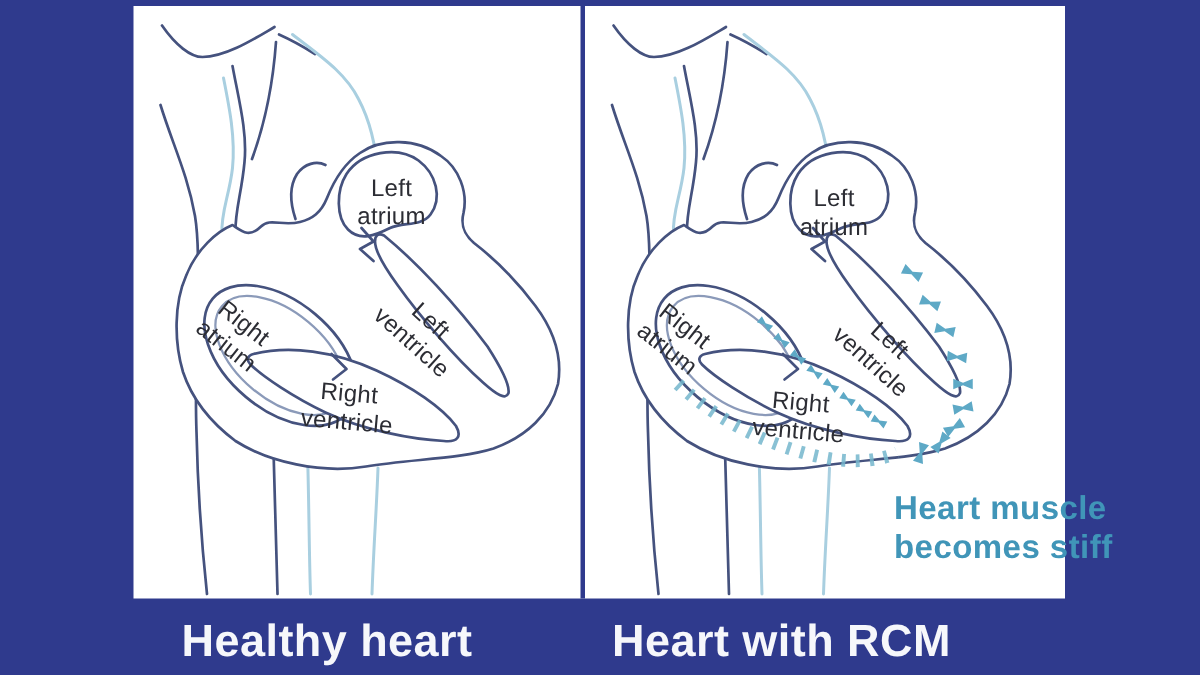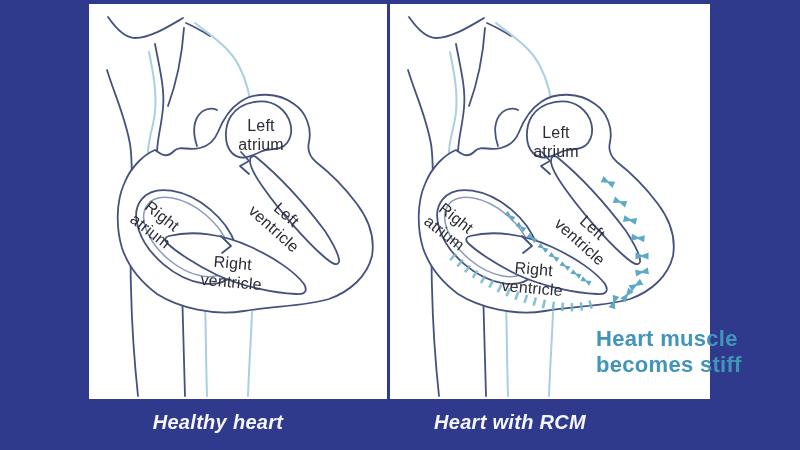--- a/index.html
+++ b/index.html
@@ -41,22 +41,22 @@
   .rot42{transform:translate(-50%,-50%) rotate(42deg);}
   .rot5{transform:translate(-50%,-50%) rotate(5deg);}
   .rot0{transform:translate(-50%,-50%);}
   .annotation{
     position:absolute;color:var(--annotation-teal);
     font-size:22px;font-weight:bold;line-height:1.18;
     letter-spacing:.3px;width:165px;margin-left:43px;
   }
   .caption{
     position:absolute;top:411px;transform:translateX(-50%);
-    color:var(--caption-text);font-size:20px;font-weight:bold;
-    letter-spacing:.3px;white-space:nowrap;font-style:italic;
+    color:var(--caption-text);font-size:30px;font-weight:bold;
+    letter-spacing:.3px;white-space:nowrap;
   }
   
   .ln{stroke:var(--outline);stroke-width:1.8;fill:none;stroke-linecap:round;stroke-linejoin:round;}
   .lnf{stroke:var(--outline);stroke-width:1.8;fill:#fff;stroke-linecap:round;stroke-linejoin:round;}
   .lt{stroke:var(--outline-light);stroke-width:1.5;fill:none;stroke-linecap:round;}
   .bl{stroke:var(--vessel-blue);stroke-width:2;fill:none;stroke-linecap:round;}
   .hgm{fill:var(--stiff-teal);}
   .dashrun{stroke:var(--stiff-teal-light);stroke-width:8.5;stroke-dasharray:2.6 6.8;fill:none;stroke-linecap:butt;opacity:.85;}
 </style>
 </head>
@@ -154,14 +154,14 @@
       </svg>
       <span class="anat-label rot0" style="left:166px;top:139px;width:62px">Left atrium</span>
       <span class="anat-label rot42" style="left:196px;top:231px;width:72px">Left ventricle</span>
       <span class="anat-label rot38" style="left:60px;top:222px;width:56px">Right atrium</span>
       <span class="anat-label rot5" style="left:143px;top:275px;width:76px">Right ventricle</span>
       <div class="annotation" style="left:163px;top:322px">Heart muscle becomes stiff</div>
     </div>
   </div>
 
   <div class="caption" style="left:218px">Healthy heart</div>
-  <div class="caption" style="left:510px">Heart with RCM</div>
+  <div class="caption" style="left:521px">Heart with RCM</div>
 </div>
 
 </body></html>

